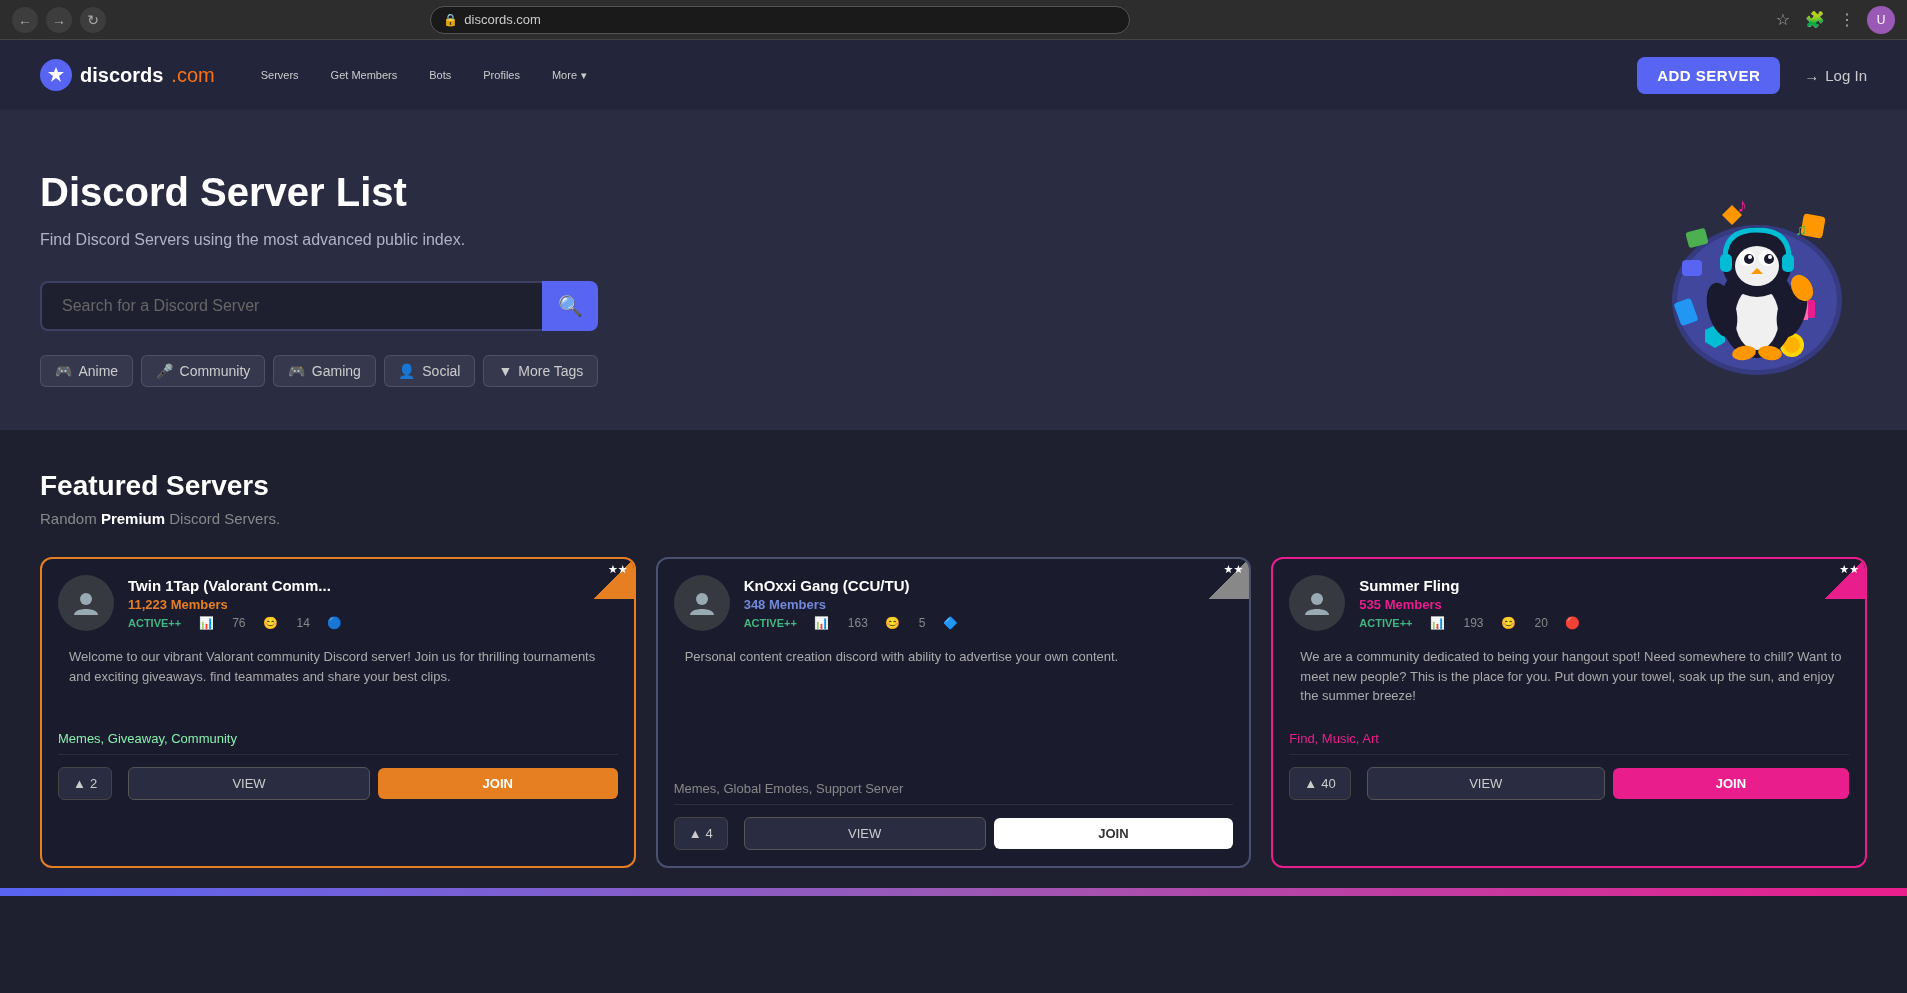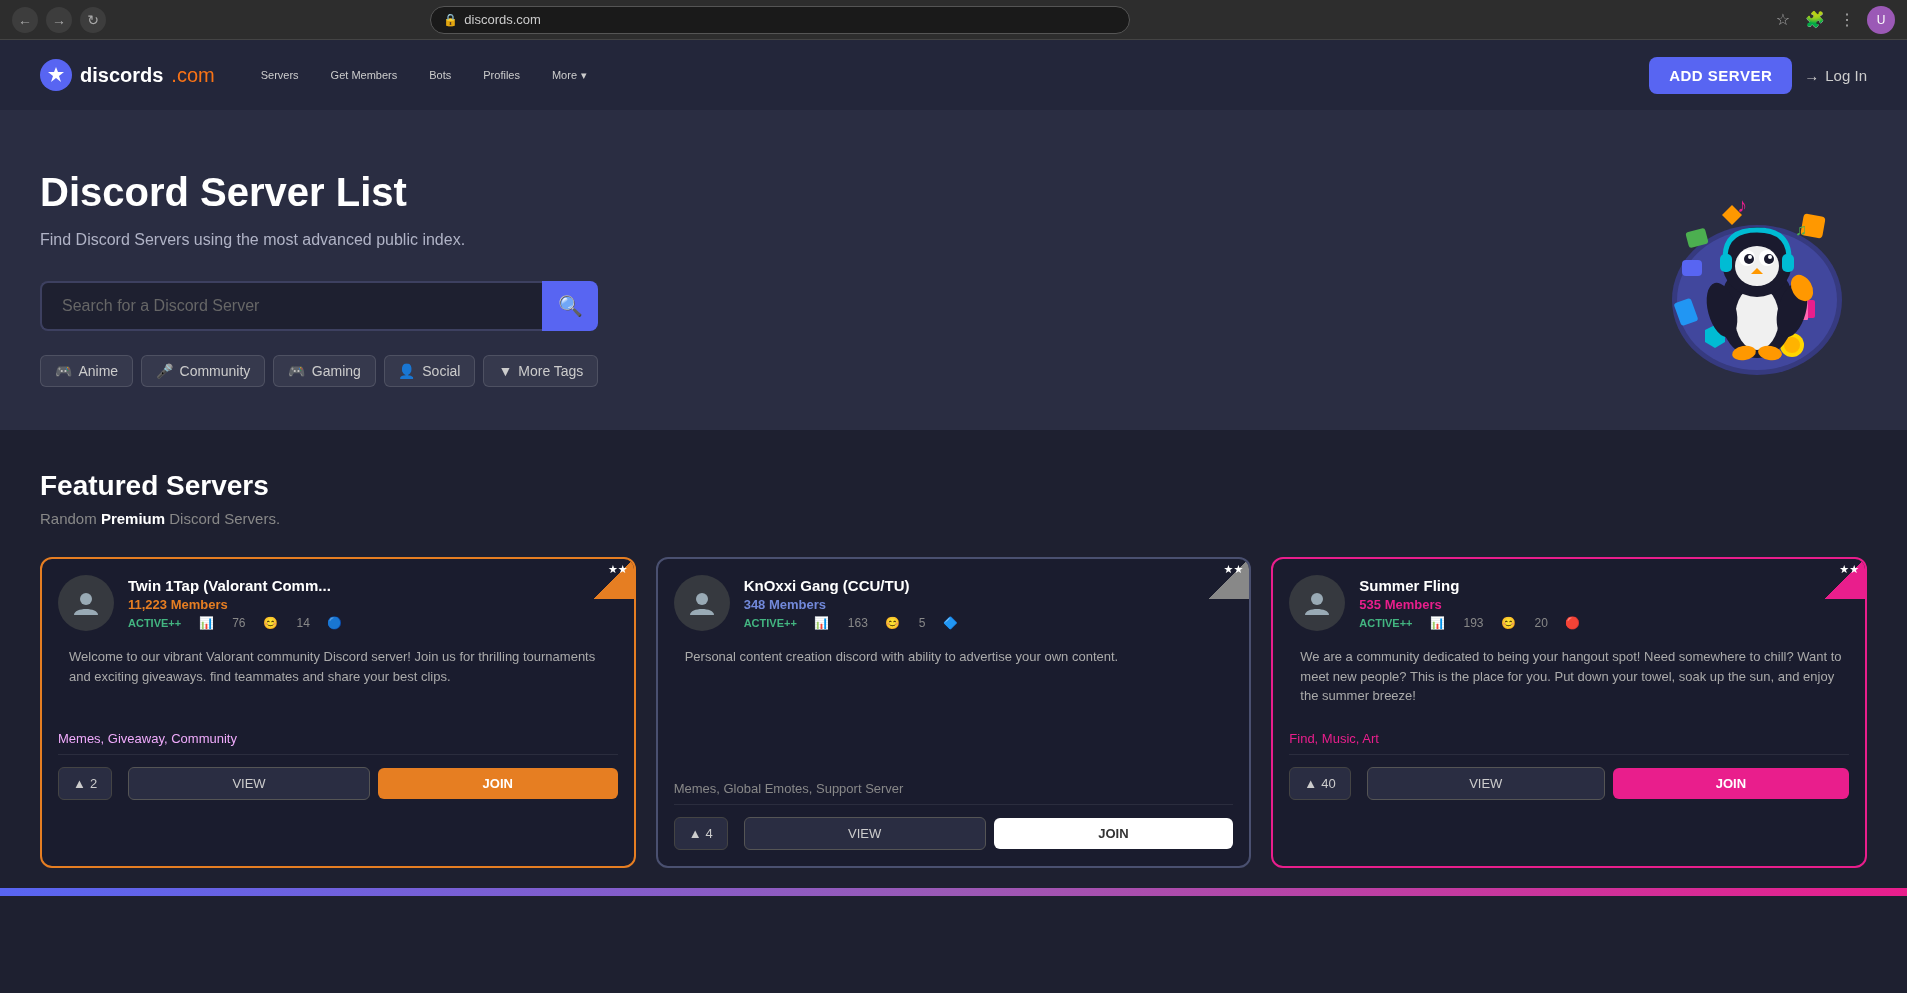--- a/index.html
+++ b/index.html
@@ -80,21 +80,21 @@
       text-decoration: none;
       padding: 8px 14px;
       border-radius: 6px;
       font-size: 11px;
       font-weight: 500;
       cursor: pointer;
       background: none;
       border: none;
       display: flex; align-items: center; gap: 4px;
     }
-    .header-actions { display: flex; align-items: center; gap: 12px; margin-left: auto; }
+    .header-actions { display: flex; align-items: center; gap: 24px; margin-left: auto; }
     .btn-add-server {
       background: #5865f2;
       color: #fff;
       border: none;
       border-radius: 8px;
       padding: 10px 20px;
       font-size: 15px;
       font-weight: 700;
       cursor: pointer;
       letter-spacing: 0.5px;
@@ -254,21 +254,21 @@
     .premium-corner-pink { background: linear-gradient(135deg, transparent 50%, #e91e8c 50%); }
 
     .card-body {
       padding: 4px 16px 12px;
       font-size: 13px;
       color: #aaa;
       line-height: 1.5;
       min-height: 80px;
       margin-left: 11px;
     }
-    .card-tags-orange { color: #f0abfc; font-size: 13px; padding: 8px 16px; }
+    .card-tags-orange { color: #86efac; font-size: 13px; padding: 8px 16px; }
     .card-tags-pink { color: #e91e8c; font-size: 13px; padding: 8px 16px; }
 
     .card-divider {
       height: 1px;
       background: rgba(255,255,255,0.08);
       margin: 0 16px 12px;
     }
     .card-actions {
       display: flex;
       gap: 8px;

